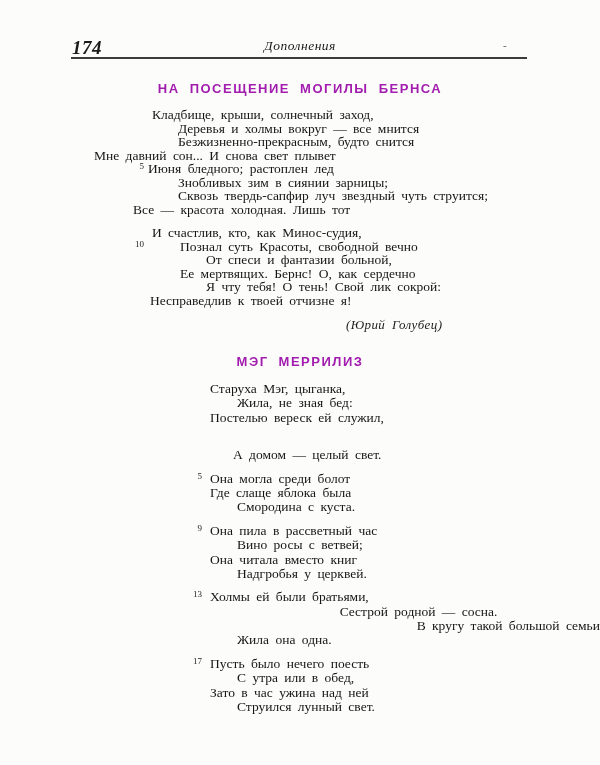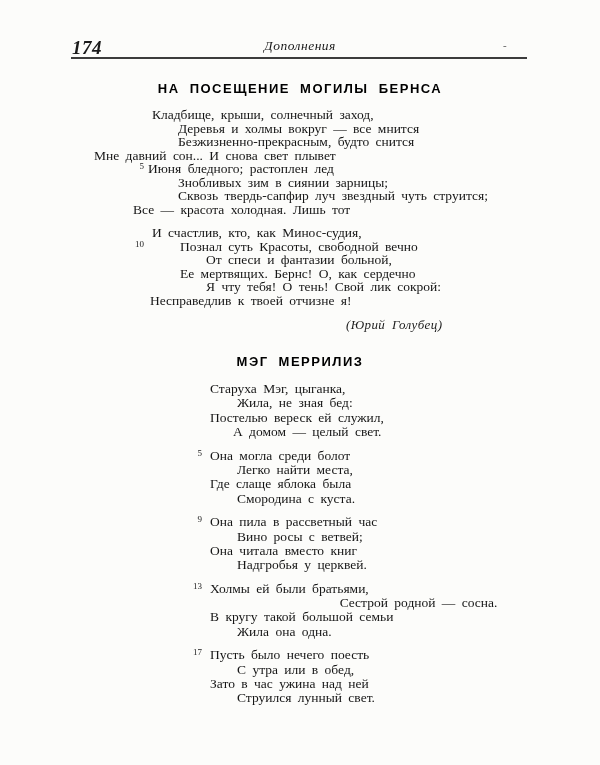--- a/index.html
+++ b/index.html
@@ -25,21 +25,21 @@
   }
   .header-rule {
     position:absolute; left:71px; top:57px; width:456px; height:2px;
     background:#3c3c3c;
   }
   .poem-title {
     position:absolute; left:0; width:600px; text-align:center;
     font-family:"Liberation Sans", sans-serif;
     font-weight:bold; font-size:13px;
     letter-spacing:1.5px; word-spacing:5px;
-    color:#000000;
+    color:#a21caf;
   }
   #poem-title-1 { top:81px; }
   #poem-title-2 { top:354px; }
   .poem { position:absolute; left:0; width:600px; }
   #poem-1 { top:108px; }
   #poem-2 { top:382px; }
   .line {
     position:relative; white-space:nowrap;
     font-size:13.5px; word-spacing:3px; color:#161616;
   }
@@ -94,38 +94,37 @@
     </div>
 
   <div class="attribution">(Юрий Голубец)</div>
 
   <div class="poem-title" id="poem-title-2">МЭГ МЕРРИЛИЗ</div>
   <div class="poem" id="poem-2">
       <div class="stanza">
         <div class="line" style="padding-left: 210px;"><span>Старуха Мэг, цыганка,</span></div>
         <div class="line" style="padding-left: 237px;"><span>Жила, не зная бед:</span></div>
         <div class="line" style="padding-left: 210px;"><span>Постелью вереск ей служил,</span></div>
-        <div class="line" style="padding-left: 233px;"><span>А домом — целый свет.</span></div>
+        <div class="line" style="padding-left: 233px; margin-top: 23px;"><span>А домом — целый свет.</span></div>
       </div>
       <div class="stanza">
         <div class="line" style="padding-left: 210px;"><span class="line-num">5</span><span>Она могла среди болот</span></div>
-        <div class="line" style="padding-left: 237px;"><span>Легко найти места,</span></div>
         <div class="line" style="padding-left: 210px;"><span>Где слаще яблока была</span></div>
         <div class="line" style="padding-left: 237px;"><span>Смородина с куста.</span></div>
       </div>
       <div class="stanza">
         <div class="line" style="padding-left: 210px;"><span class="line-num">9</span><span>Она пила в рассветный час</span></div>
         <div class="line" style="padding-left: 237px;"><span>Вино росы с ветвей;</span></div>
         <div class="line" style="padding-left: 210px;"><span>Она читала вместо книг</span></div>
         <div class="line" style="padding-left: 237px;"><span>Надгробья у церквей.</span></div>
       </div>
       <div class="stanza">
         <div class="line" style="padding-left: 210px;"><span class="line-num">13</span><span>Холмы ей были братьями,</span></div>
         <div class="line" style="padding-left: 237px; text-align: center;"><span>Сестрой родной — сосна.</span></div>
-        <div class="line" style="padding-left: 210px;"><span>В кругу такой большой семьи</span></div>
+        <div class="line" style="padding-left: 210px; text-align: right;"><span>В кругу такой большой семьи</span></div>
         <div class="line" style="padding-left: 237px;"><span>Жила она одна.</span></div>
       </div>
       <div class="stanza">
         <div class="line" style="padding-left: 210px;"><span class="line-num">17</span><span>Пусть было нечего поесть</span></div>
         <div class="line" style="padding-left: 237px;"><span>С утра или в обед,</span></div>
         <div class="line" style="padding-left: 210px;"><span>Зато в час ужина над ней</span></div>
         <div class="line" style="padding-left: 237px;"><span>Струился лунный свет.</span></div>
       </div>
     </div>
 

